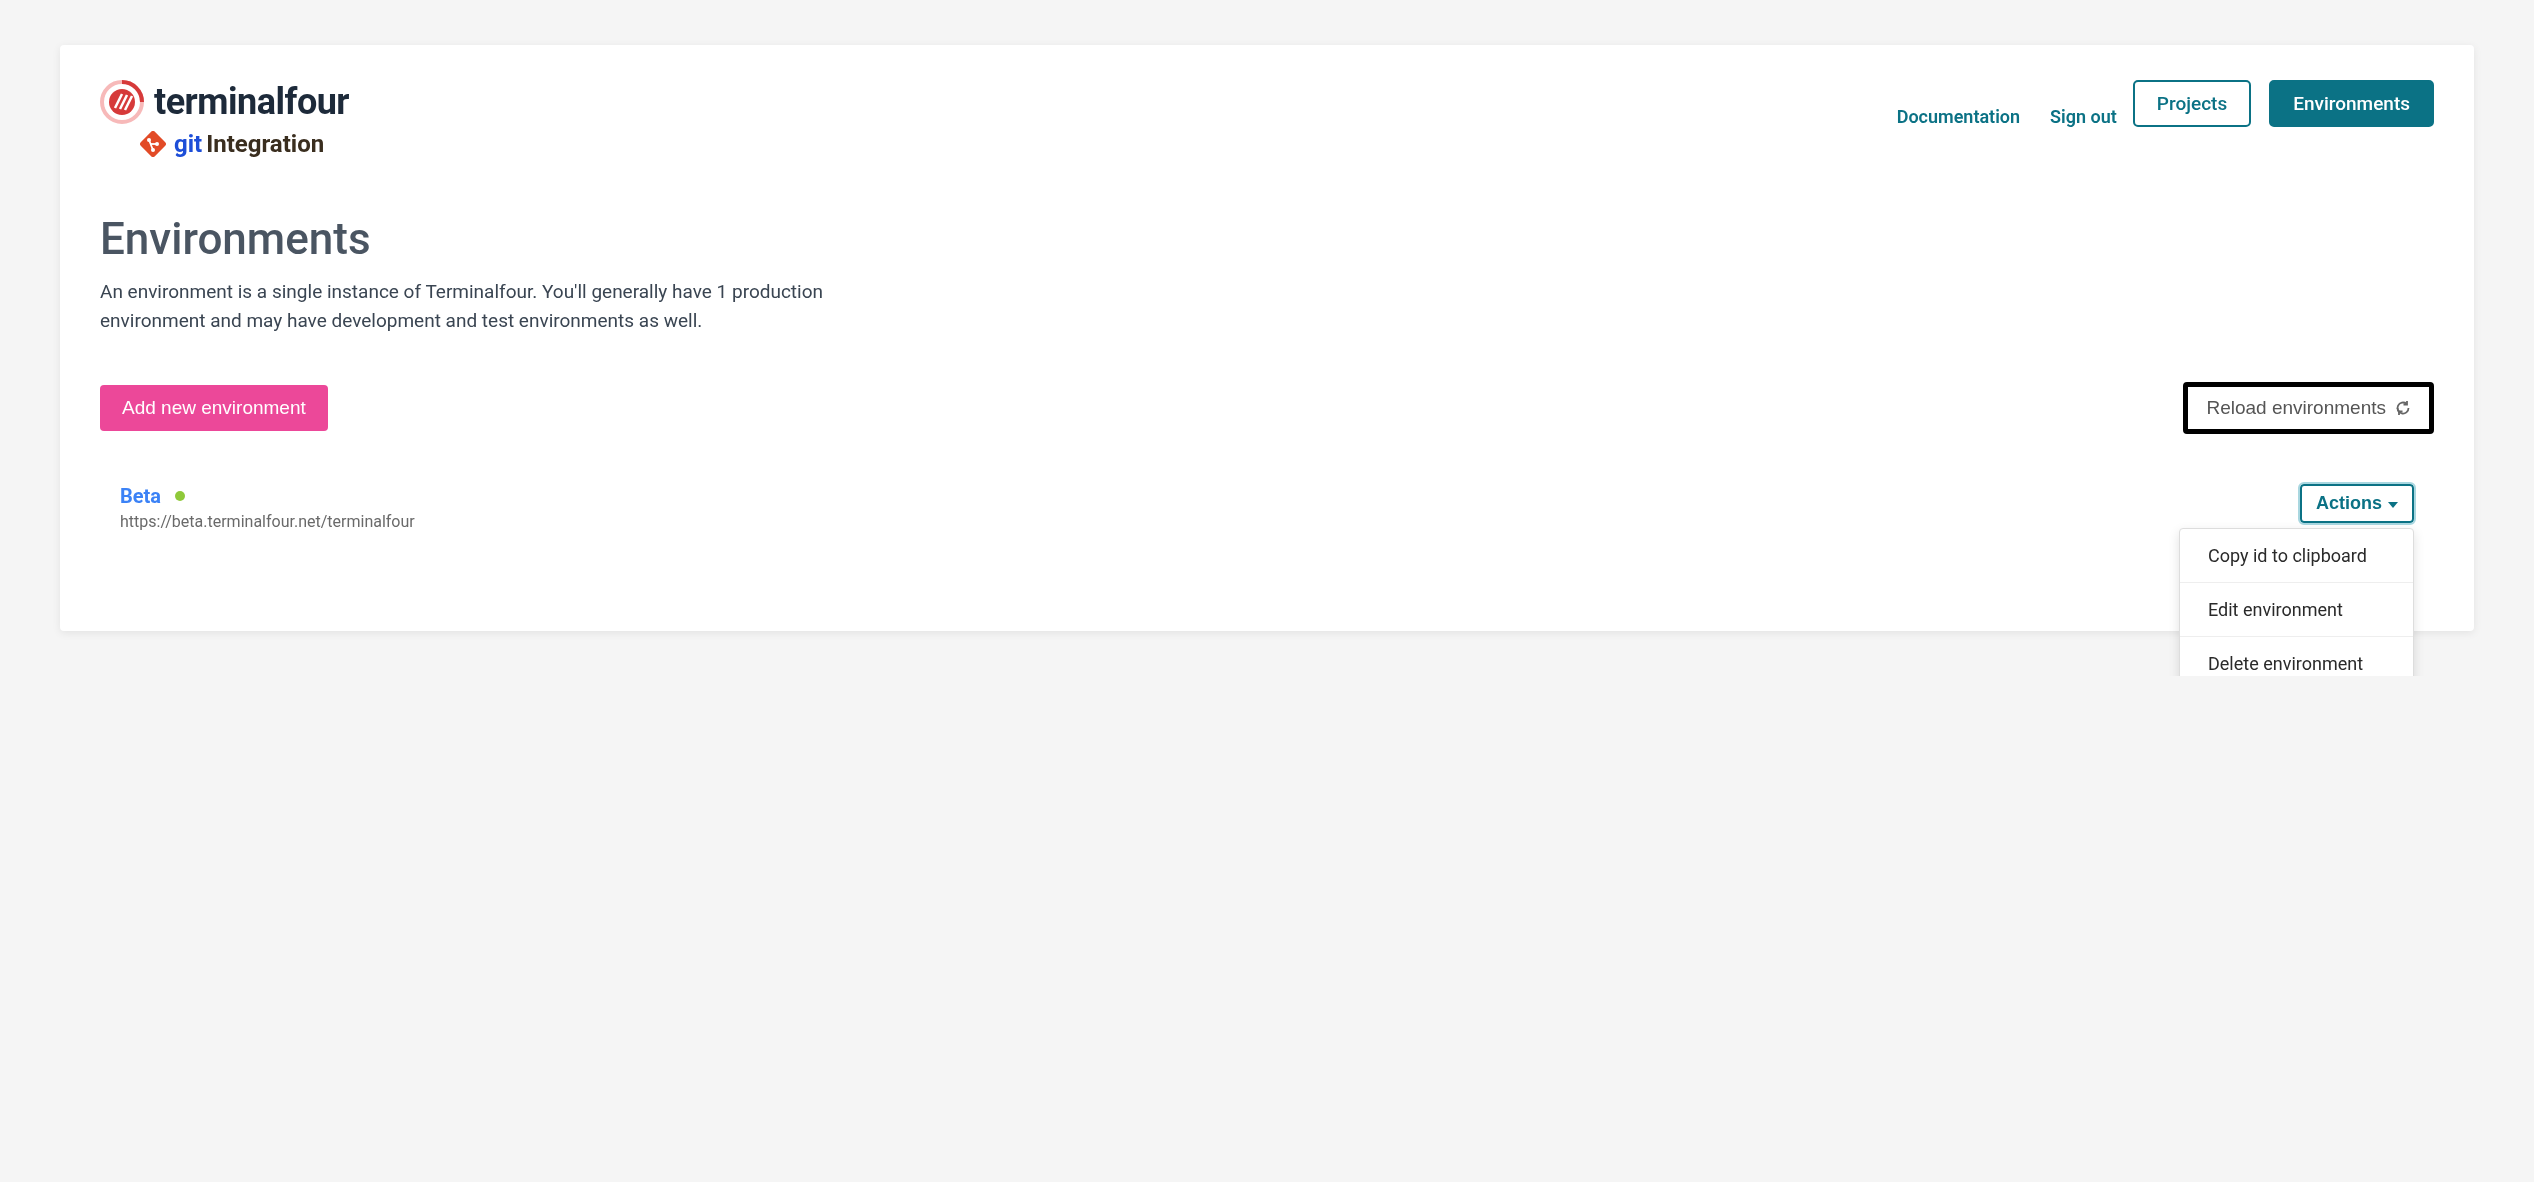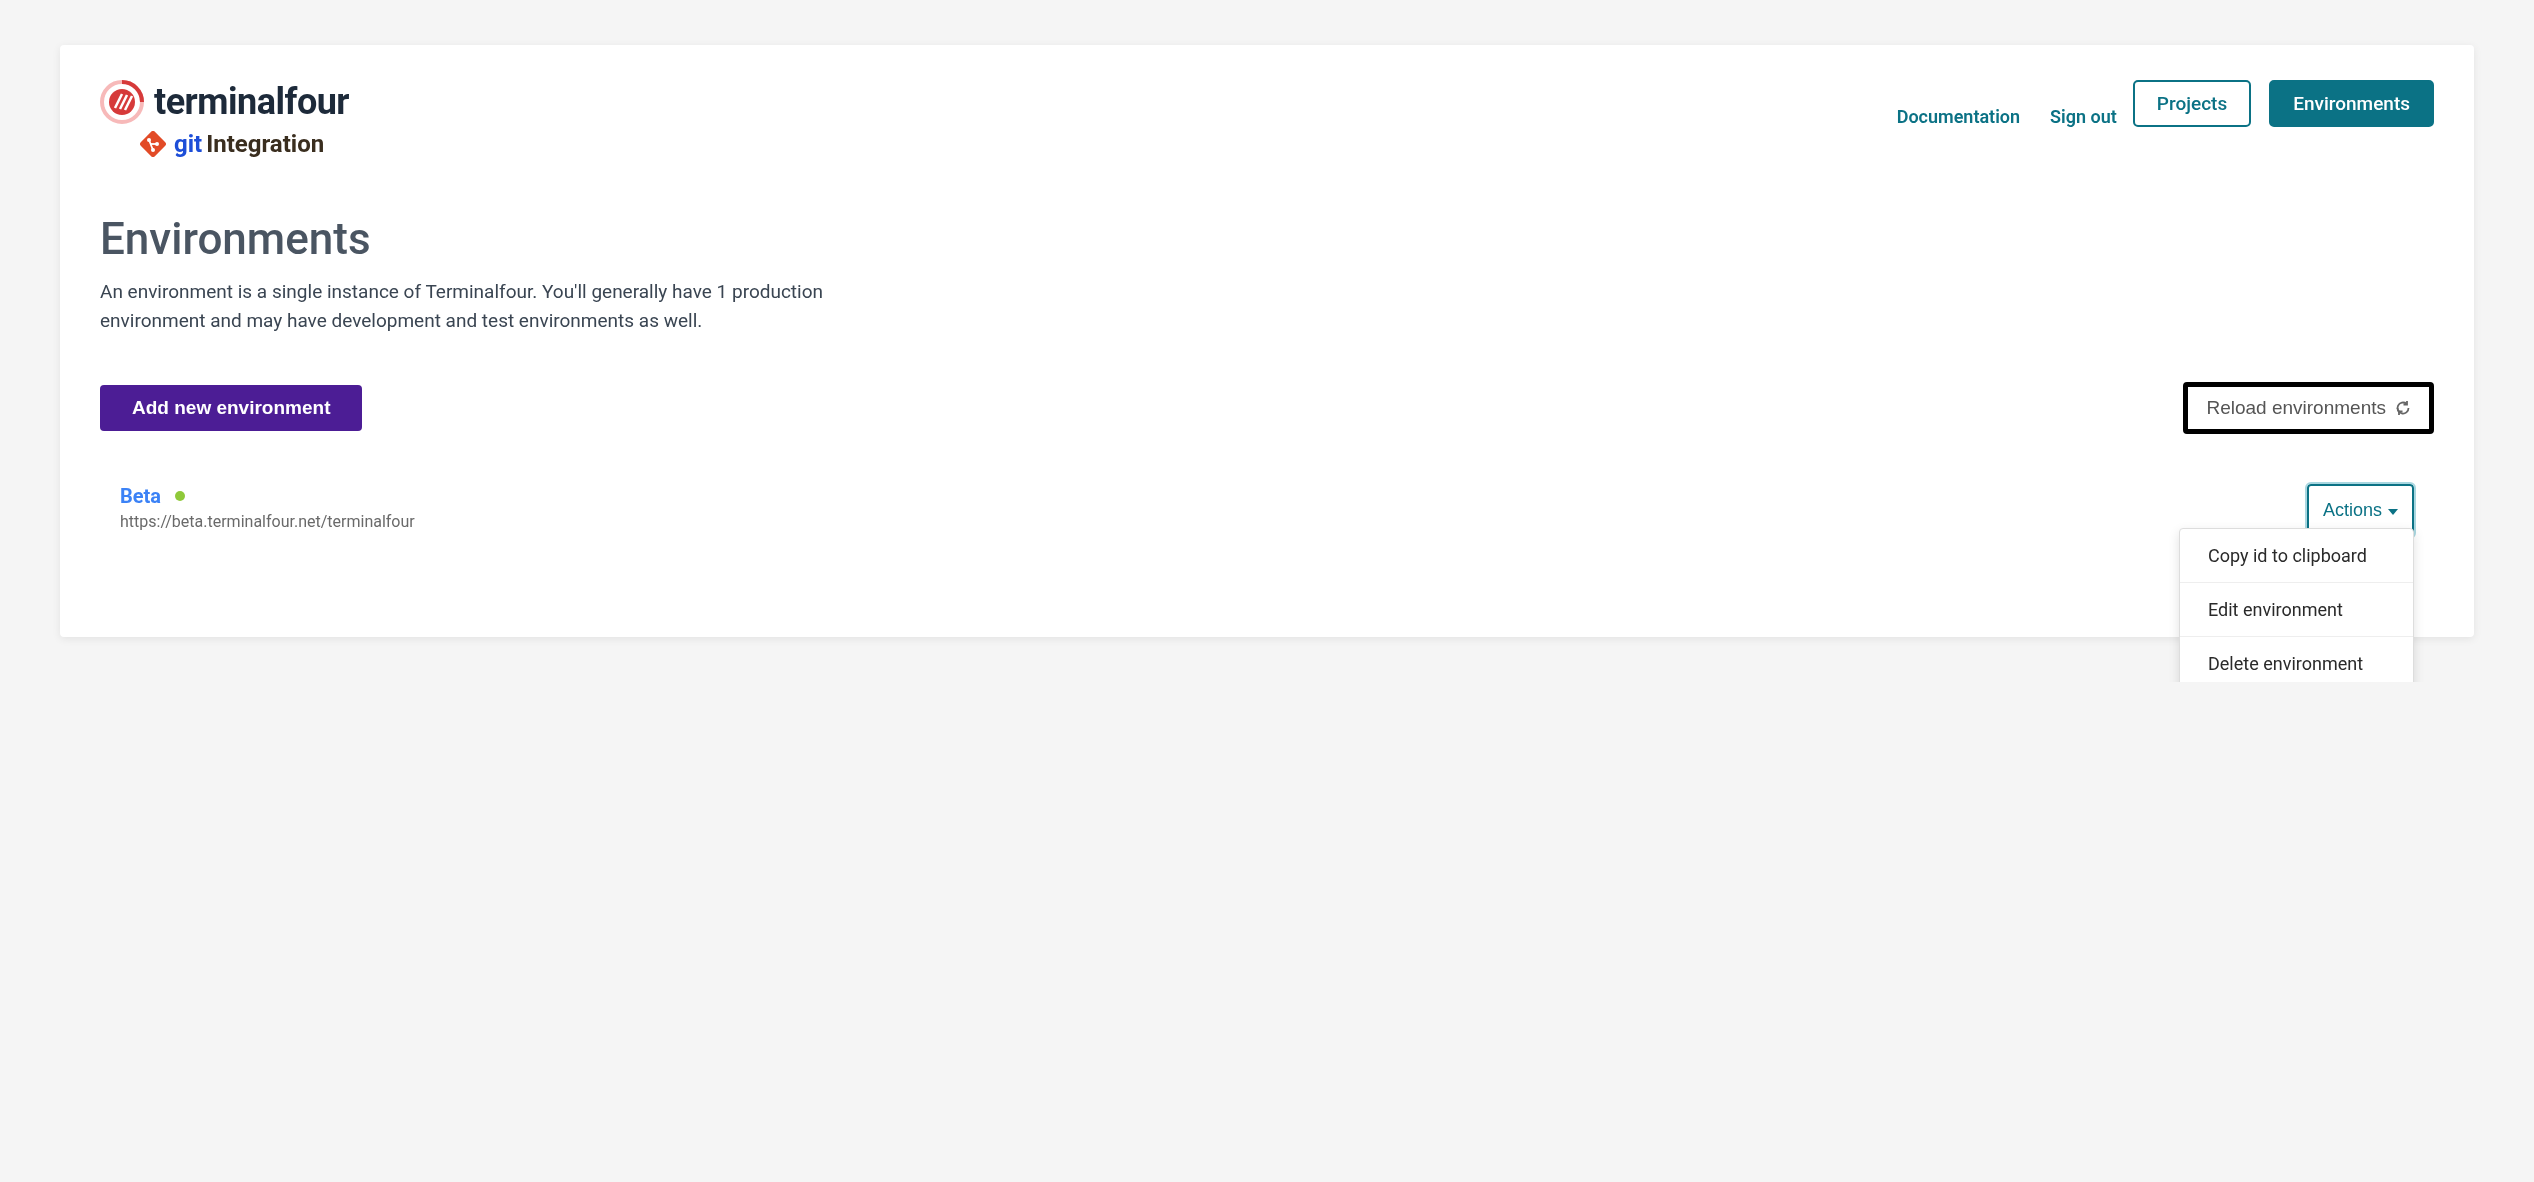--- a/index.html
+++ b/index.html
@@ -107,26 +107,26 @@
       max-width: 760px;
       line-height: 1.55;
     }
     .action-row {
       display: flex;
       justify-content: space-between;
       align-items: center;
       margin-top: 46px;
     }
     .btn-primary {
-      background: #4c1d95;
+      background: #ec4899;
       color: #fff;
       border: none;
-      padding: 12px 32px;
+      padding: 12px 22px;
       font-size: 19px;
-      font-weight: 700;
+      font-weight: 400;
       border-radius: 4px;
       cursor: pointer;
     }
     .btn-reload {
       background: #fff;
       color: #555;
       border: 5px solid #000000;
       padding: 10px 18px;
       font-size: 19px;
       border-radius: 4px;
@@ -173,23 +173,23 @@
     }
     .env-actions {
       position: relative;
     }
     .btn-actions {
       background: #fff;
       color: #0b7285;
       border: 2px solid #0b7285;
       outline: 2px solid #a9d7e0;
       outline-offset: 0;
-      padding: 14px 14px;
+      padding: 7px 14px;
       font-size: 18px;
-      font-weight: 400;
+      font-weight: 700;
       border-radius: 4px;
       cursor: pointer;
       display: flex;
       align-items: center;
       gap: 6px;
     }
     .caret {
       width: 0;
       height: 0;
       border-left: 5px solid transparent;

